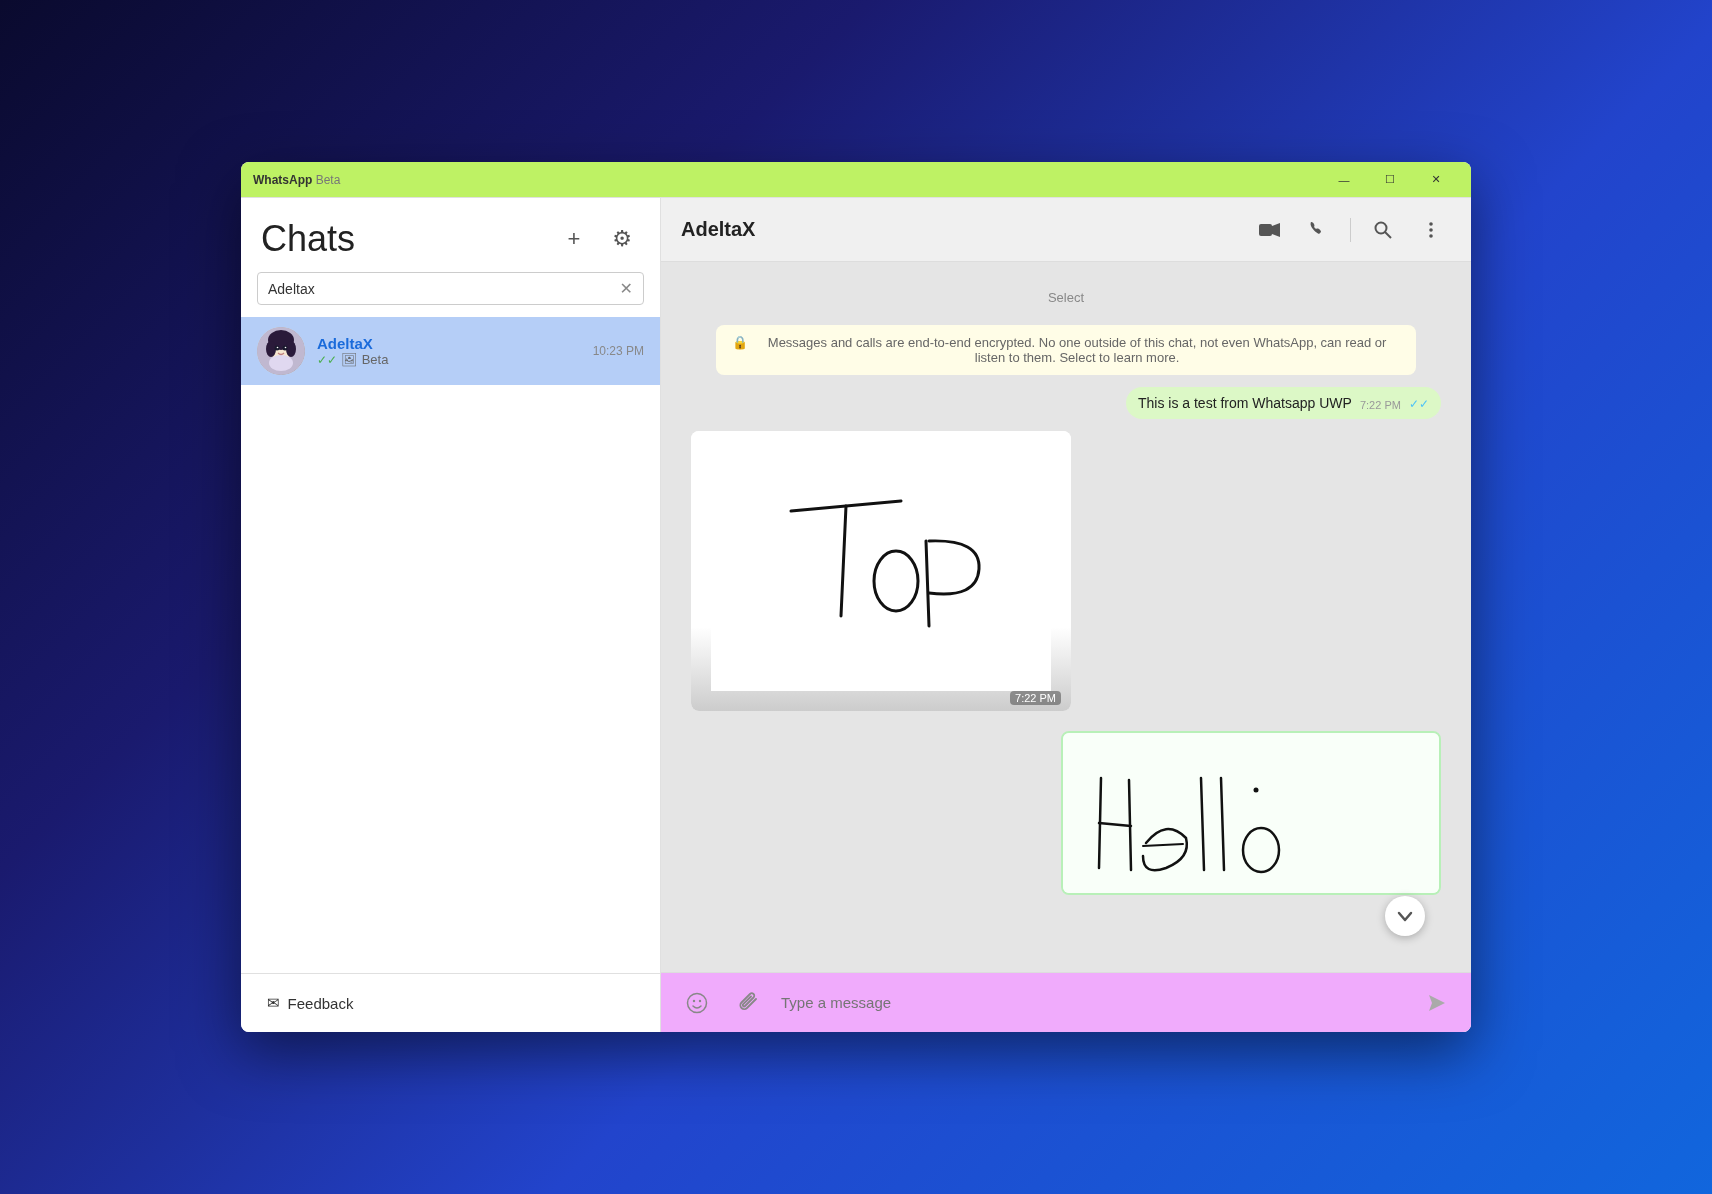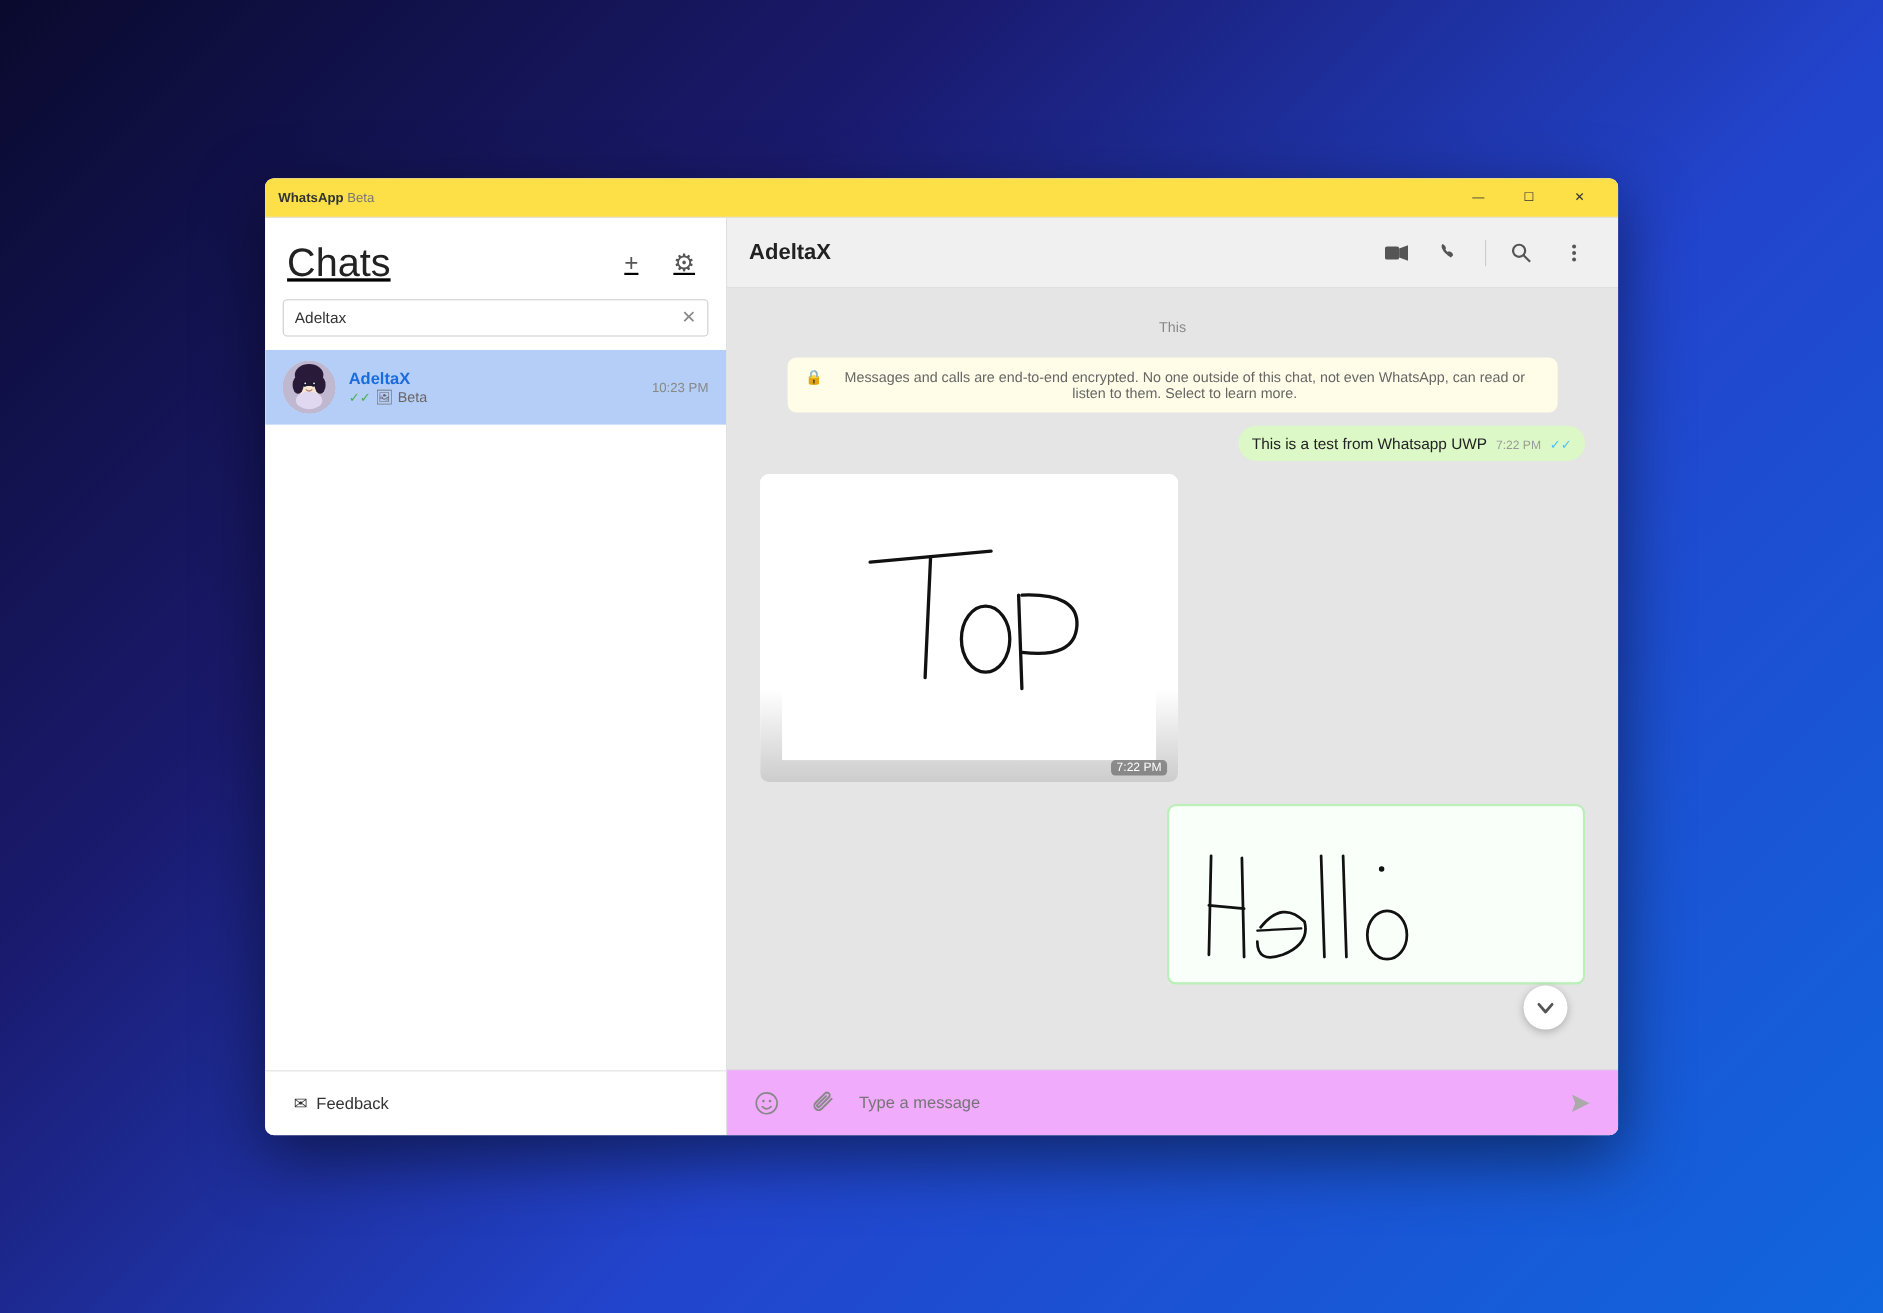--- a/index.html
+++ b/index.html
@@ -18,21 +18,21 @@
       height: 870px;
       background: #fff;
       border-radius: 8px;
       box-shadow: 0 20px 60px rgba(0,0,0,0.5);
       display: flex;
       flex-direction: column;
       overflow: hidden;
     }
     .title-bar {
       height: 36px;
-      background: #fde047;
+      background: #bef264;
       display: flex;
       align-items: center;
       padding: 0 12px;
       flex-shrink: 0;
       border-bottom: 1px solid #e0e0e0;
     }
     .title-bar-title {
       font-size: 12px;
       color: #333;
       flex: 1;
@@ -66,21 +66,20 @@
       background: #fff;
       border-right: 1px solid #e0e0e0;
       display: flex;
       flex-direction: column;
     }
     .left-header {
       padding: 20px 20px 12px 20px;
       display: flex;
       align-items: center;
       justify-content: space-between;
-      text-decoration: underline;
     }
     .chats-title {
       font-size: 36px;
       font-weight: 300;
       color: #222;
     }
     .header-actions {
       display: flex;
       gap: 12px;
       align-items: center;
@@ -503,21 +502,21 @@
             <svg width="20" height="20" viewBox="0 0 20 20">
               <circle cx="10" cy="4" r="1.8" fill="#555"></circle>
               <circle cx="10" cy="10" r="1.8" fill="#555"></circle>
               <circle cx="10" cy="16" r="1.8" fill="#555"></circle>
             </svg>
           </button>
         </div>
       </div>
 
       <div class="messages-area" style="position:relative;">
-        <div class="date-label">This</div>
+        <div class="date-label">Select</div>
 
         <div class="encryption-notice">
           <span>🔒</span>
           <span>Messages and calls are end-to-end encrypted. No one outside of this chat, not even WhatsApp, can read or listen to them. Select to learn more.</span>
         </div>
 
         <div class="msg-bubble sent">
           <span class="msg-text">This is a test from Whatsapp UWP</span>
           <span class="msg-time">7:22 PM</span>
           <span class="msg-check">✓✓</span>

